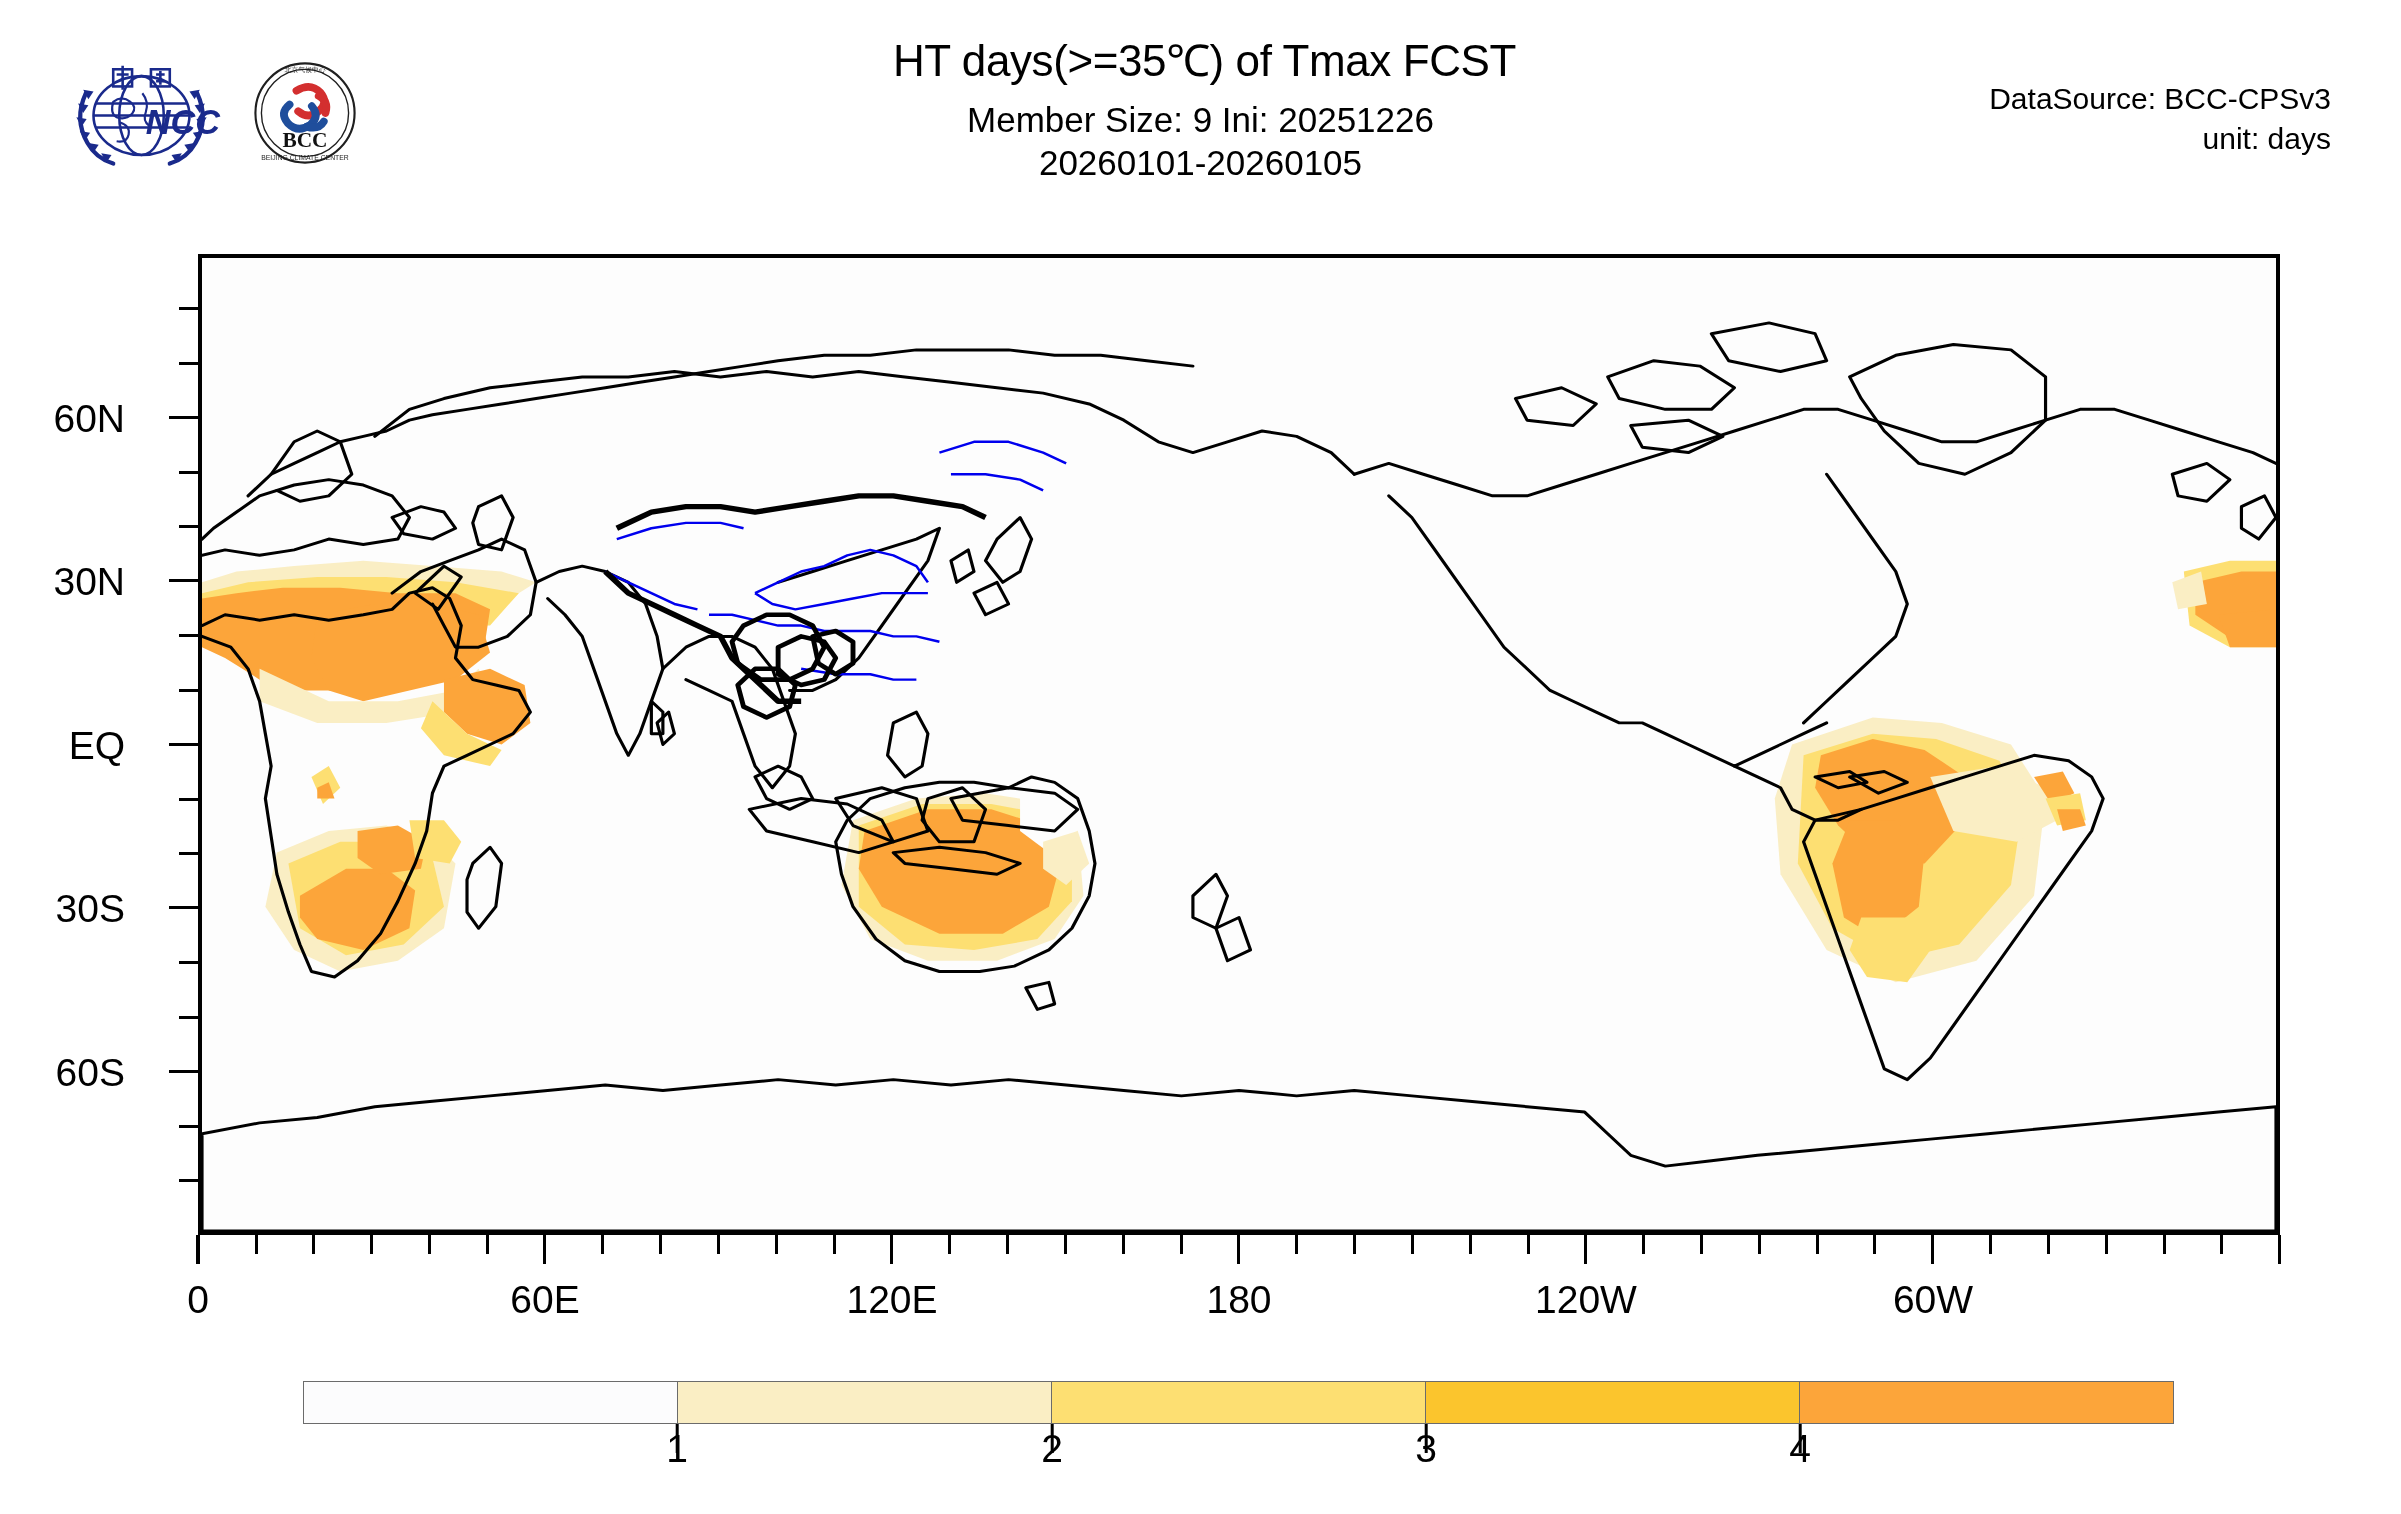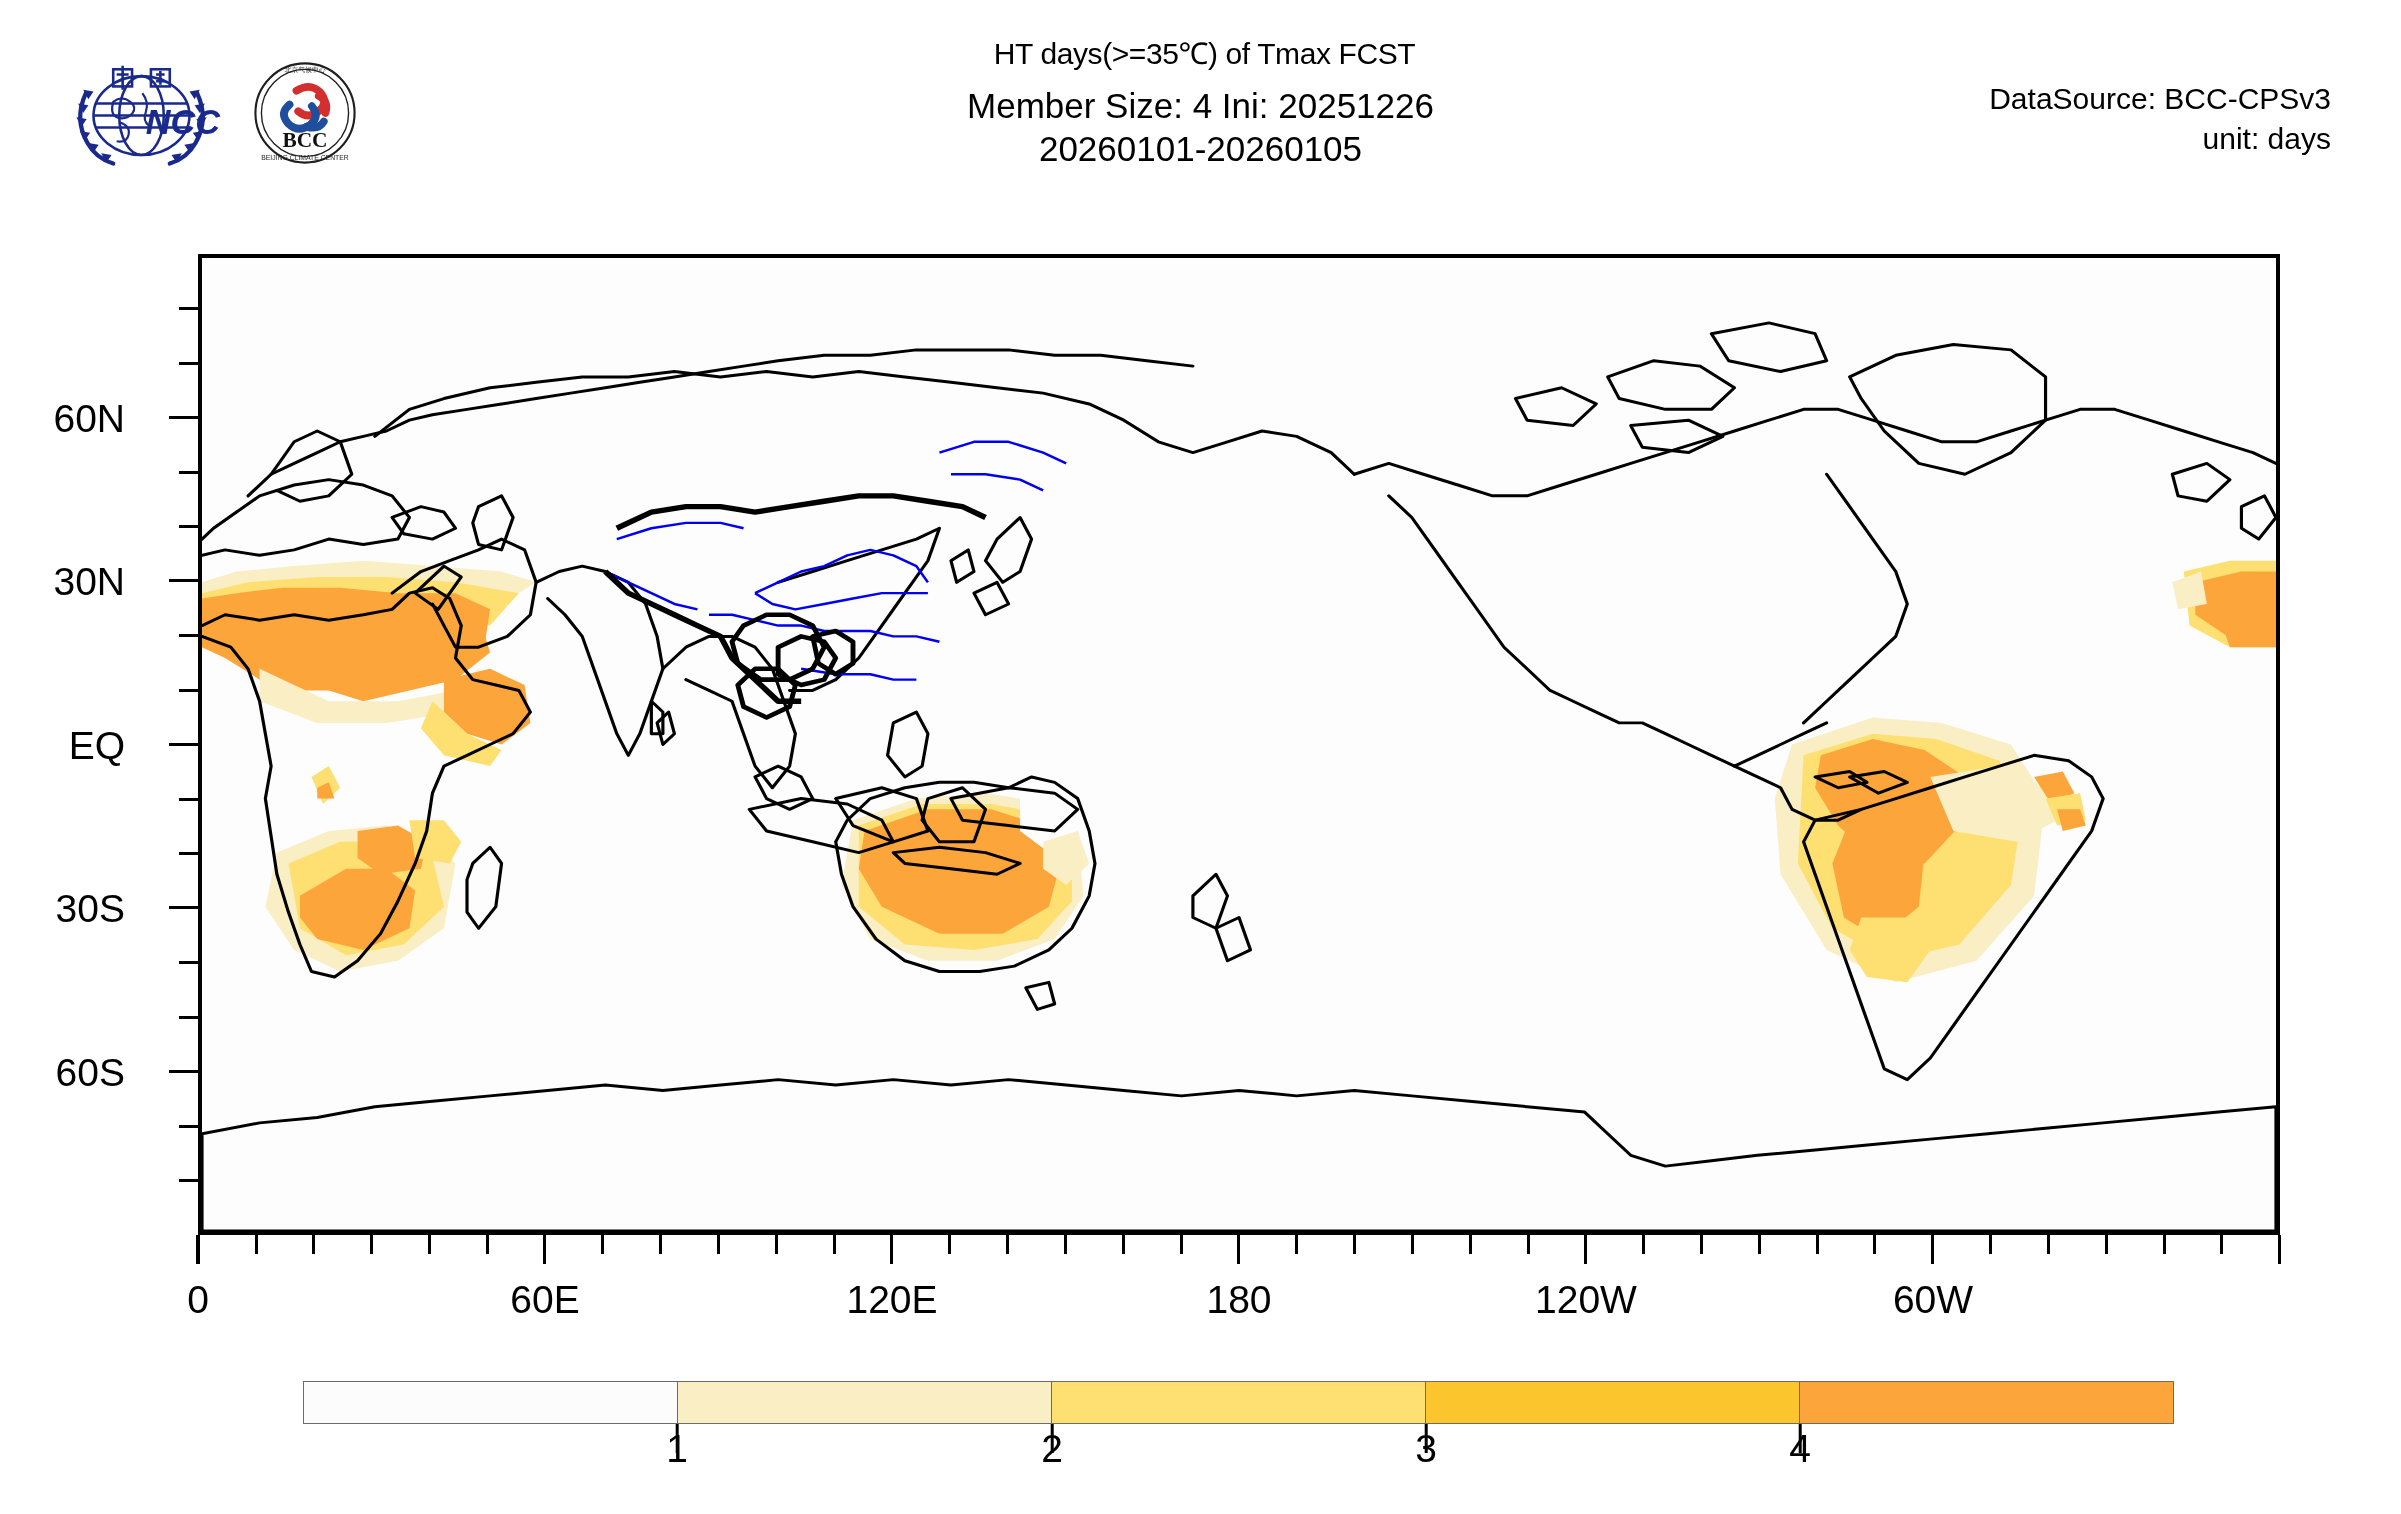--- a/index.html
+++ b/index.html
@@ -4,21 +4,21 @@
 <style>
   html,body{margin:0;padding:0;background:#ffffff;}
   body{
     width:2401px;height:1515px;position:relative;overflow:hidden;
     font-family:"Liberation Sans", sans-serif; color:#000;
   }
   
   #logos{position:absolute;left:60px;top:53px;width:343px;height:120px;display:flex;align-items:center;gap:29px;}
   .logo{display:block;}
   #title-block{position:absolute;left:0;top:39px;width:2401px;text-align:center;pointer-events:none;}
-  #main-title{font-size:30px;line-height:1.0;letter-spacing:-0.4px;font-weight:400;padding-left:8px;}
+  #main-title{font-size:44px;line-height:1.0;letter-spacing:-0.4px;font-weight:400;padding-left:8px;}
   #subtitle-1{font-size:35px;line-height:1.02;margin-top:19px;font-weight:400;}
   #subtitle-2{font-size:35px;line-height:1.02;margin-top:7px;font-weight:400;}
   #meta-block{position:absolute;right:70px;top:82px;text-align:right;}
   #datasource{font-size:30px;line-height:1.1;}
   #unit{font-size:30px;line-height:1.1;margin-top:6.9px;}
 
   
   #map-frame{
     position:absolute;left:198px;top:254px;width:2082px;height:981px;
     border:4.3px solid #000; box-sizing:border-box;background:#fdfdfd;overflow:hidden;
@@ -108,21 +108,21 @@
 
     <g fill="#1f1f1f" font-family="'Liberation Sans', sans-serif" font-size="8">
       <text x="62" y="14" text-anchor="middle">北京气候中心</text>
       <text x="62" y="117" text-anchor="middle">BEIJING CLIMATE CENTER</text>
     </g>
   </svg>
 </div>
 
 <div id="title-block">
   <div id="main-title">HT days(&gt;=35℃) of Tmax FCST</div>
-  <div id="subtitle-1">Member Size: 4  Ini: 20251226</div>
+  <div id="subtitle-1">Member Size: 9  Ini: 20251226</div>
   <div id="subtitle-2">20260101-20260105</div>
 </div>
 
 <div id="meta-block">
   <div id="datasource">DataSource: BCC-CPSv3</div>
   <div id="unit">unit: days</div>
 </div>
 
 <div id="map-frame">
   <div id="map-clip">

